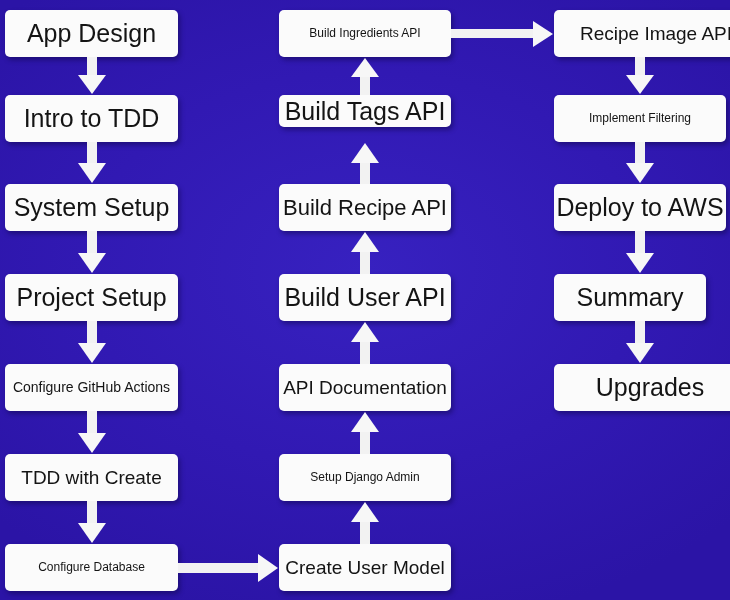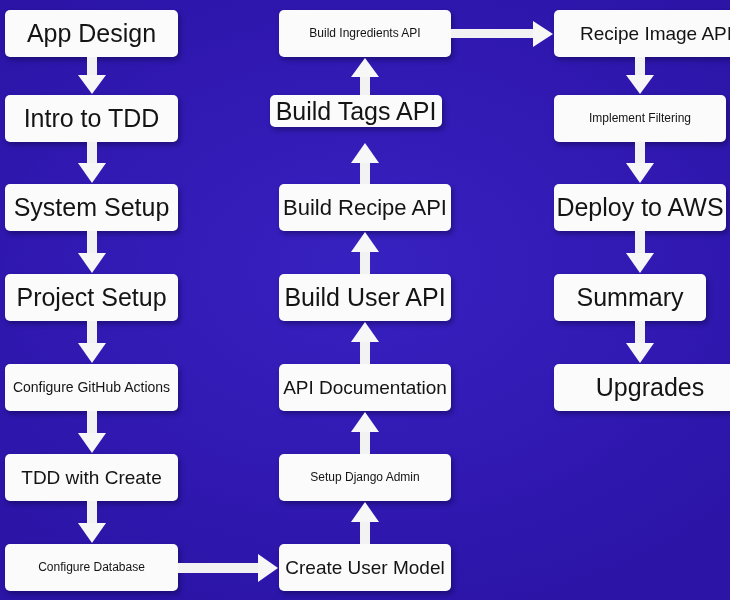--- a/index.html
+++ b/index.html
@@ -80,21 +80,21 @@
   </div>
 
   <div class="node" style="left:5px; top:544px; width:173px; height:47px;">
     <span class="node-label fs-sm">Configure Database</span>
   </div>
 
   <div class="node" style="left:279px; top:10px; width:172px; height:47px;">
     <span class="node-label fs-sm">Build Ingredients API</span>
   </div>
 
-  <div class="node" style="left:270px; top:95px; width:172px; height:31px;">
+  <div class="node" style="left:279px; top:95px; width:172px; height:31px;">
     <span class="node-label fs-xl">Build Tags API</span>
   </div>
 
   <div class="node" style="left:279px; top:184px; width:172px; height:47px;">
     <span class="node-label fs-lg">Build Recipe API</span>
   </div>
 
   <div class="node" style="left:279px; top:274px; width:172px; height:47px;">
     <span class="node-label fs-xl">Build User API</span>
   </div>

